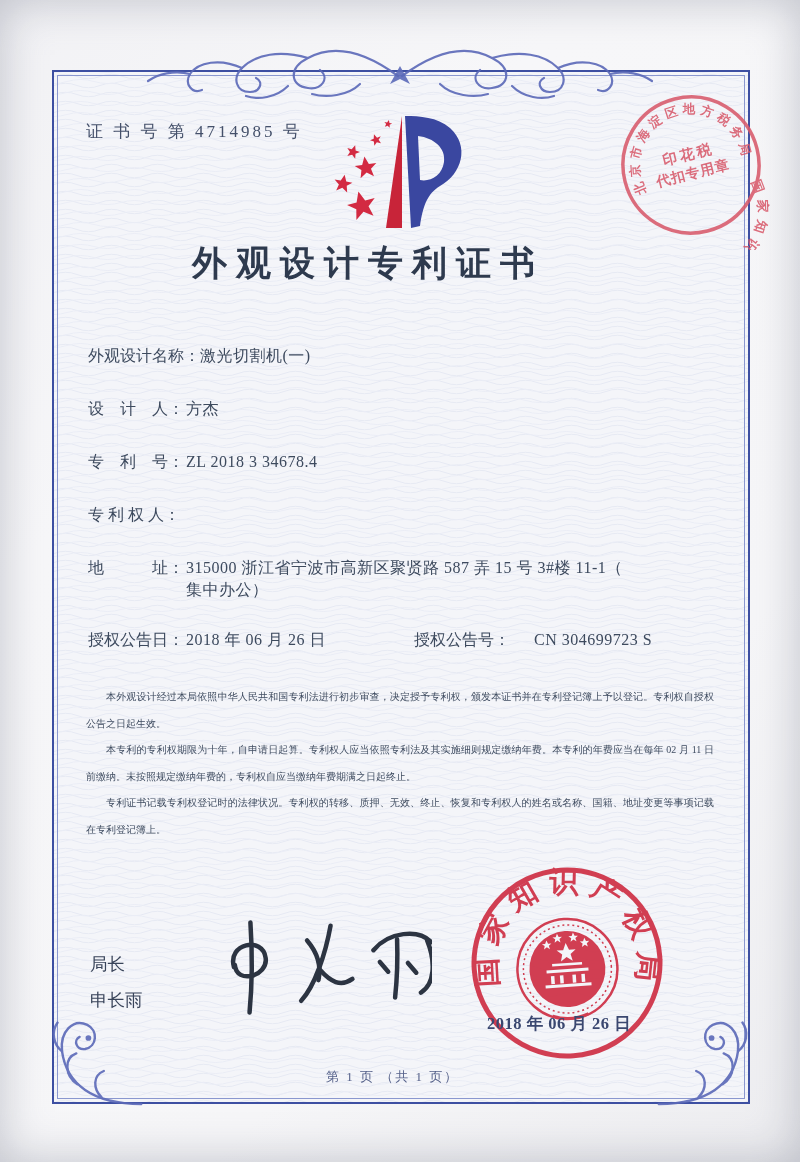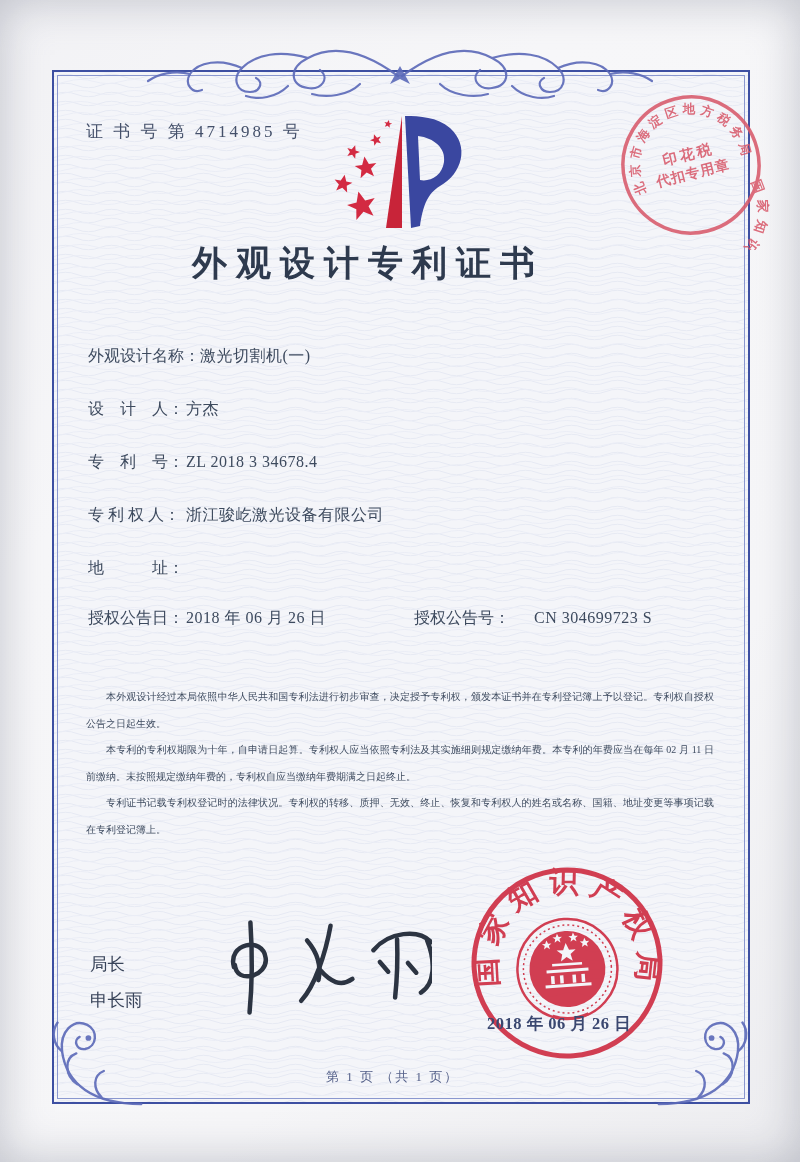--- a/index.html
+++ b/index.html
@@ -129,24 +129,25 @@
     <div class="frow">
       <span class="flabel">设　计　人：</span>
       <span class="fvalue">方杰</span>
     </div>
     <div class="frow">
       <span class="flabel">专　利　号：</span>
       <span class="fvalue">ZL 2018 3 34678.4</span>
     </div>
     <div class="frow">
       <span class="flabel">专 利 权 人：</span>
-      <span class="fvalue">浙江骏屹激光设备有限公司</span>
     </div>
     <div class="frow addr">
       <span class="flabel">地　　　址：</span>
+      <span class="fvalue">315000 浙江省宁波市高新区聚贤路 587 弄 15 号 3#楼 11-1（
+集中办公）</span>
     </div>
     <div class="grant-row">
       <span class="flabel">授权公告日：</span>
       <span class="fvalue">2018 年 06 月 26 日</span>
       <span class="grant-right">
         <span>授权公告号：</span>
         <span class="fvalue">CN 304699723 S</span>
       </span>
     </div>
   </div>

